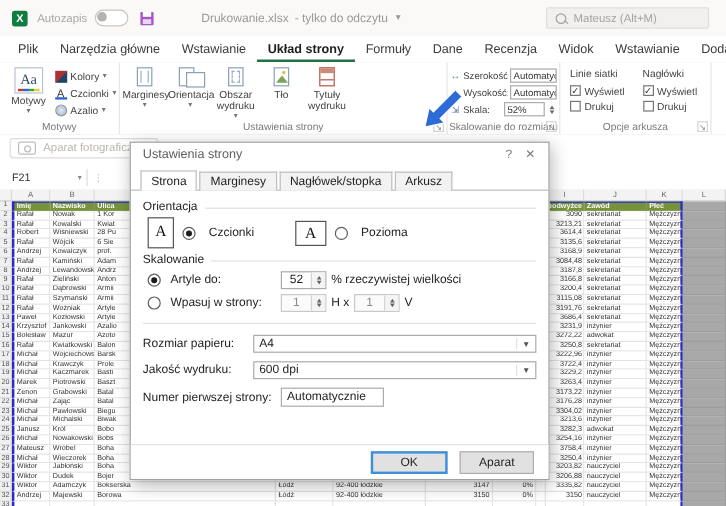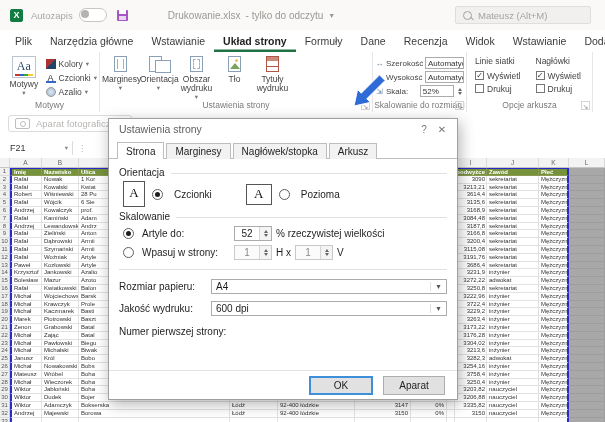--- a/index.html
+++ b/index.html
@@ -948,20 +948,21 @@
       </div>
       <div class="selrow">
         <span class="sellab">Jakość wydruku:</span>
         <span class="sel">
           <span class="v">600 dpi</span>
           <span class="c">▾</span>
         </span>
       </div>
       <div class="nprow">
         <span>Numer pierwszej strony:</span>
+        <span class="npinput">Automatycznie</span>
       </div>
 
     </div>
 
     <div class="dfoot">
       <span class="btn def">OK</span>
       <span class="btn">Aparat</span>
     </div>
   </div>
 

